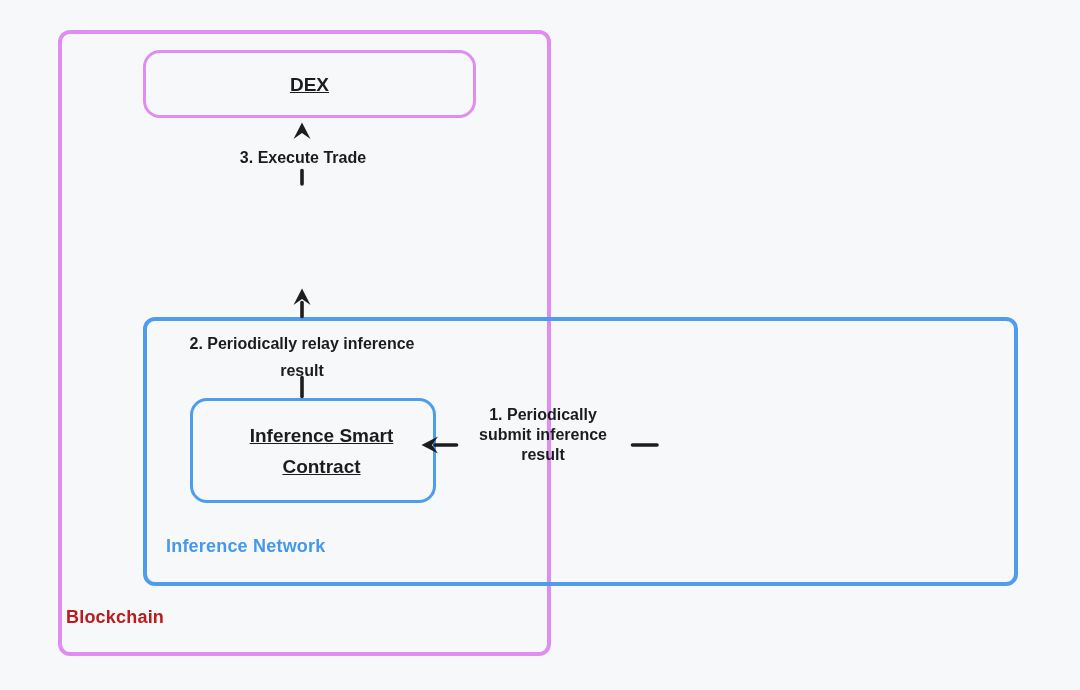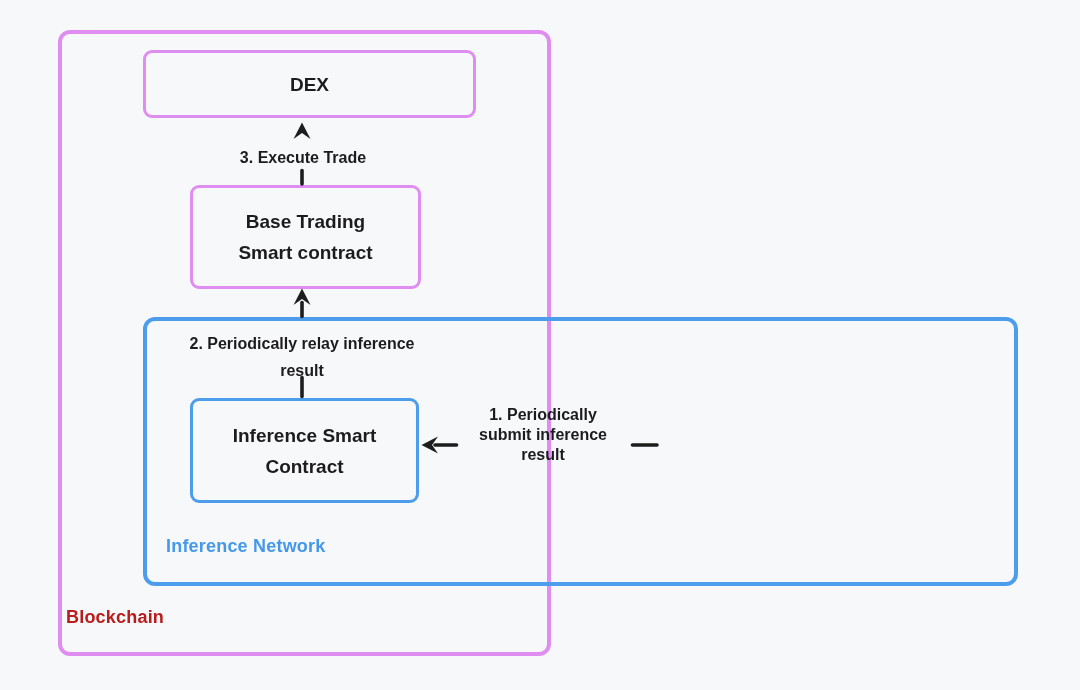--- a/index.html
+++ b/index.html
@@ -40,34 +40,35 @@
   }
   .label-blockchain { left: 66px; top: 607px; color: #b91c1c; }
   .label-inference  { left: 166px; top: 536px; color: #4598ea; }
 
   
   .node {
     position: absolute;
     display: flex;
     align-items: center;
     justify-content: center;
-    border-radius: 9px;
+    border-radius: 17px;
     background: #f7f8fa;
     text-align: center;
     color: #1c1c1e;
     font-size: 19px;
     font-weight: 600;
     line-height: 31px;
     white-space: pre-line;
+    text-decoration: underline;
   }
   .node-pink { border: 3.5px solid #e08df2; }
   .node-blue { border: 3.5px solid #4e9dec; }
   .node-dex        { left: 143px; top: 50px;  width: 327px; height: 62px; }
   .node-base       { left: 190px; top: 185px; width: 225px; height: 98px; }
-  .node-inference  { left: 190px; top: 398px; width: 223px; height: 99px; }
+  .node-inference  { left: 190px; top: 398px; width: 223px; height: 99px; padding-left: 17px; }
   .node-offchain   { left: 658px; top: 398px; width: 225px; height: 99px; }
 
   
   .arrows {
     position: absolute;
     left: 0; top: 0;
     width: 1080px; height: 690px;
     pointer-events: none;
   }
 
@@ -90,24 +91,20 @@
 
 <div class="canvas">
 
   <div class="group-box group-blockchain"></div>
   <div class="group-box group-inference"></div>
 
   <div class="node node-pink node-dex">
     <span>DEX</span>
   </div>
 
-  <div class="node node-pink node-base">
-    <span>Base Trading
-Smart contract</span>
-  </div>
 
   <div class="node node-blue node-inference">
     <span>Inference Smart
 Contract</span>
   </div>
 
 
   <svg class="arrows" viewBox="0 0 1080 690" xmlns="http://www.w3.org/2000/svg">
 
     <path d="M302 122.5 L293.5 139 L302 133 L310.5 139 Z" fill="#1d1d1d"></path>

